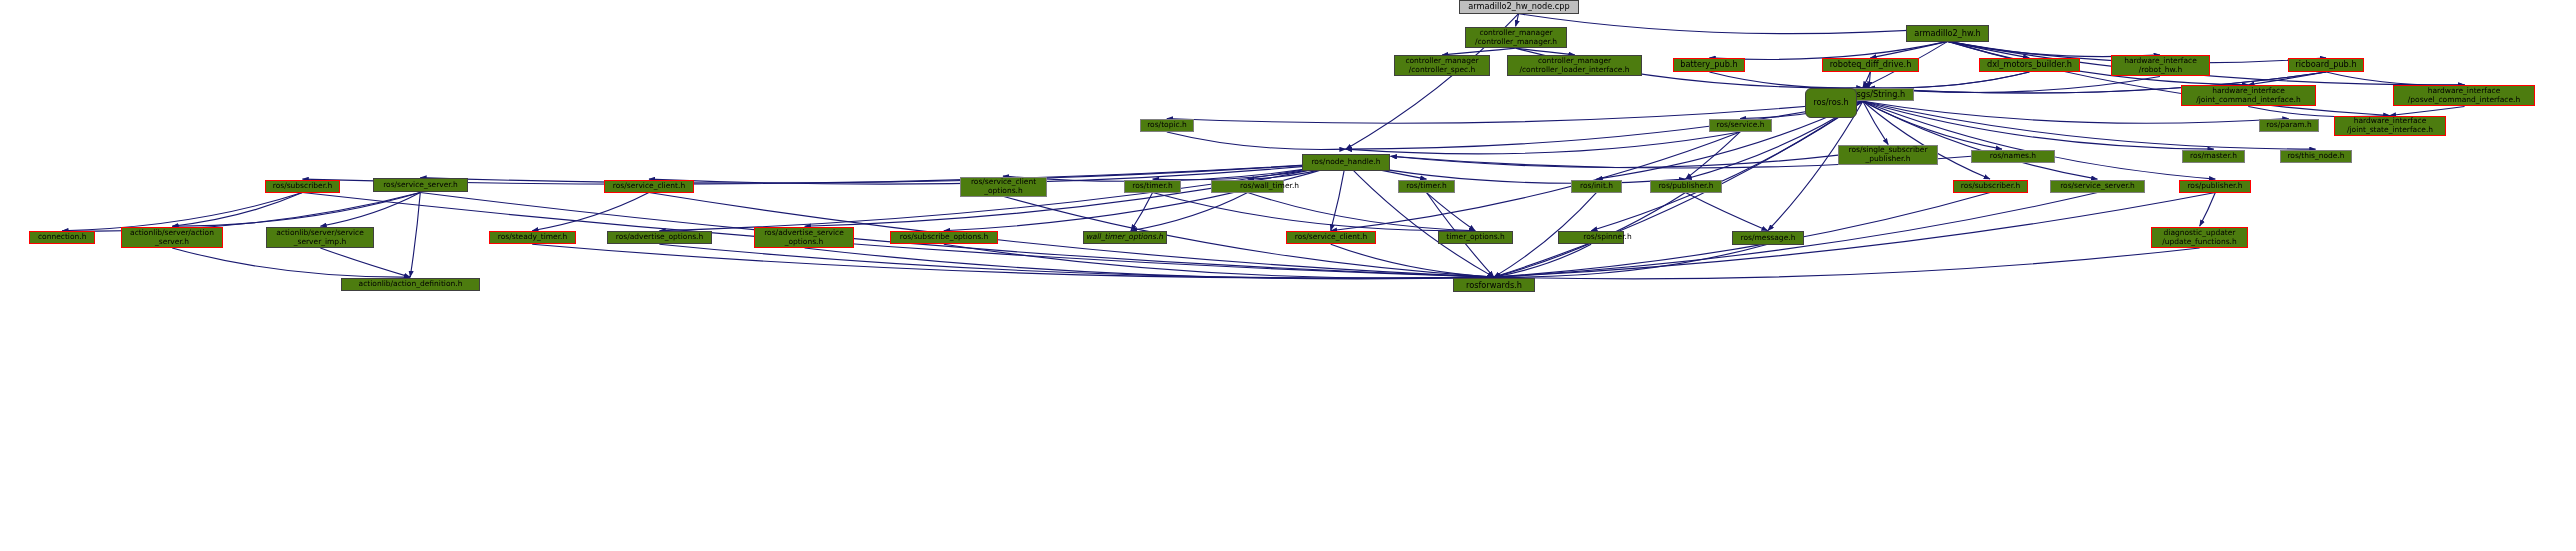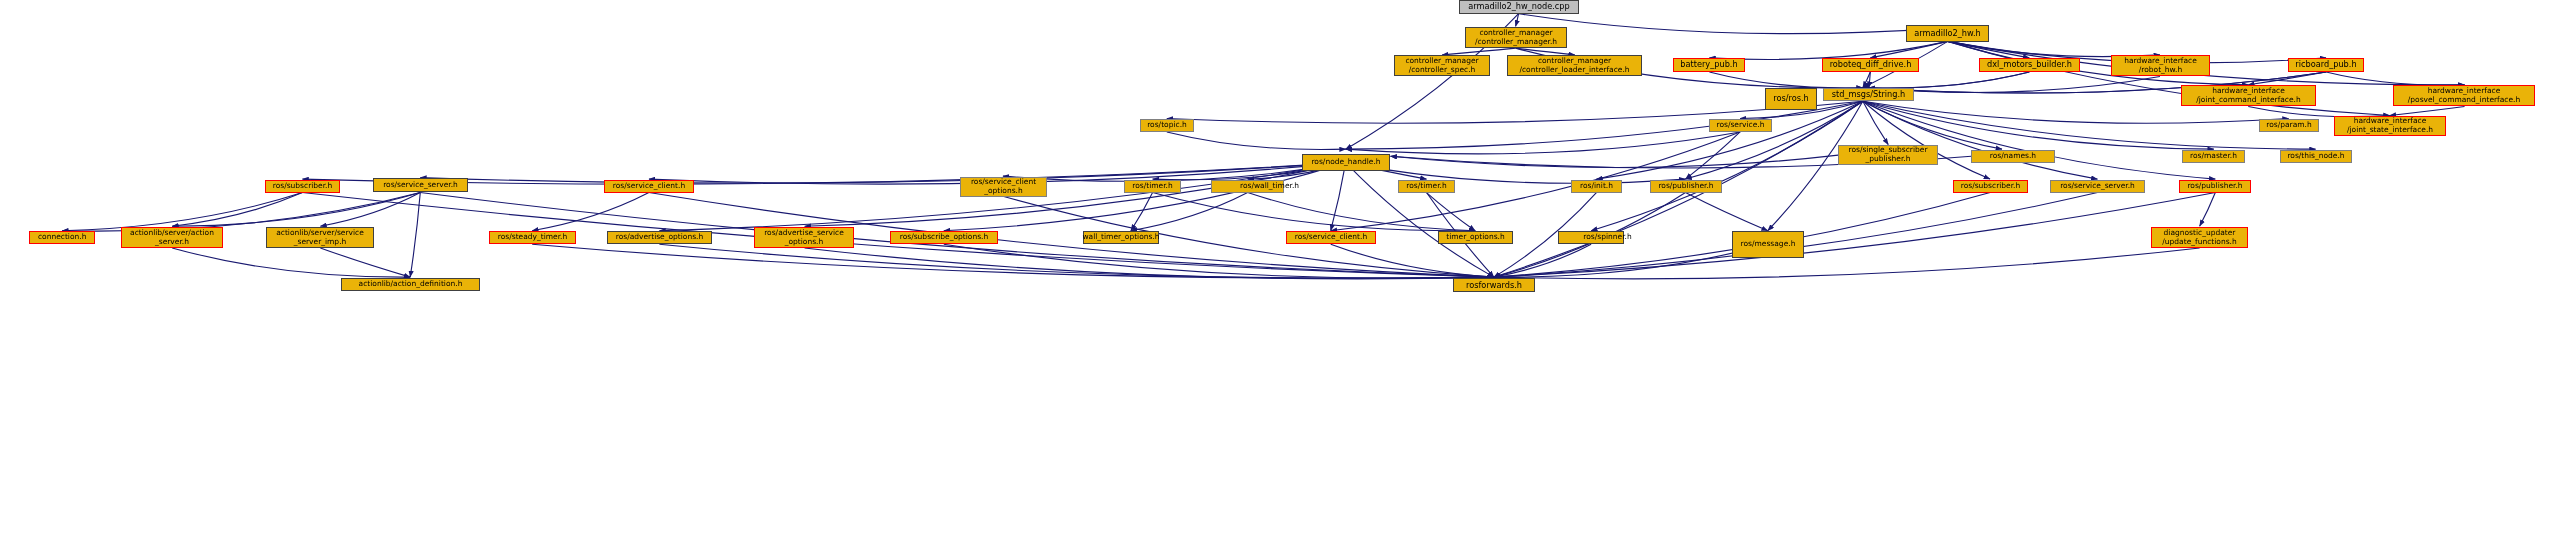--- a/index.html
+++ b/index.html
@@ -1,20 +1,20 @@
 <!DOCTYPE html>
 <html style="font-size:12px"><head>
 <meta charset="utf-8">
 <style>
   html,body{margin:0;padding:0;background:#ffffff;}
   #canvas{position:relative;width:2576px;height:552px;background:#fff;
           font-family:"DejaVu Sans","Liberation Sans",sans-serif;overflow:hidden;margin-left:27px;}
   svg#edges{position:absolute;left:0;top:0;width:2576px;height:552px;pointer-events:none;}
   .node{position:absolute;box-sizing:border-box;display:flex;align-items:center;
-        justify-content:center;text-align:center;background:#eab308;
+        justify-content:center;text-align:center;background:#4d7c0f;
         border:0.7px solid #000000;color:#000000;line-height:1.12;
         white-space:pre;letter-spacing:0px;}
   .node.red{border-color:#ff0000;}
   .node.gray{border-color:#808080;}
   .node.root{background:#bfbfbf;border-color:#404040;}
   .node.dark{border-color:#404040;}
   .node.s2{font-size:8.2px;}
   .node.s3{font-size:7.5px;}
 </style>
 </head>
@@ -135,21 +135,21 @@
 /controller_spec.h</div>
       <div class="node dark s3" style="left: 1480px; top: 55px; width: 135px; height: 21px;">controller_manager
 /controller_loader_interface.h</div>
       <div class="node red s2" style="left: 1646px; top: 58px; width: 72px; height: 13.5px;">battery_pub.h</div>
       <div class="node red s2" style="left: 1795px; top: 58px; width: 97px; height: 13.5px;">roboteq_diff_drive.h</div>
       <div class="node red s2" style="left: 1952px; top: 58px; width: 101px; height: 13.5px;">dxl_motors_builder.h</div>
       <div class="node red s3" style="left: 2084px; top: 55px; width: 99px; height: 21px;">hardware_interface
 /robot_hw.h</div>
       <div class="node red s2" style="left: 2261px; top: 58px; width: 76px; height: 13.5px;">ricboard_pub.h</div>
       <div class="node gray s2" style="left: 1796px; top: 88px; width: 91px; height: 12.7px;">std_msgs/String.h</div>
-      <div class="node dark s2" style="left: 1738px; top: 88px; width: 52px; height: 22px;">ros/ros.h</div>
+      <div class="node dark s2" style="left: 1778px; top: 88px; width: 52px; height: 30px; border-radius: 6px;">ros/ros.h</div>
       <div class="node red s3" style="left: 2154px; top: 85px; width: 135px; height: 21px;">hardware_interface
 /joint_command_interface.h</div>
       <div class="node red s3" style="left: 2366px; top: 85px; width: 142px; height: 21px;">hardware_interface
 /posvel_command_interface.h</div>
       <div class="node gray s3" style="left: 1113px; top: 119px; width: 54px; height: 12.7px;">ros/topic.h</div>
       <div class="node gray s3" style="left: 1682px; top: 119px; width: 63px; height: 12.7px;">ros/service.h</div>
       <div class="node gray s3" style="left: 2232px; top: 119px; width: 60px; height: 12.7px;">ros/param.h</div>
       <div class="node red s3" style="left: 2307px; top: 116px; width: 112px; height: 19.5px;">hardware_interface
 /joint_state_interface.h</div>
       <div class="node gray s3" style="left: 1811px; top: 145px; width: 100px; height: 19.5px;">ros/single_subscriber
@@ -174,24 +174,24 @@
       <div class="node red s3" style="left: 2.2px; top: 231px; width: 66px; height: 12.7px;">connection.h</div>
       <div class="node red s3" style="left: 94px; top: 227px; width: 102px; height: 21px;">actionlib/server/action
 _server.h</div>
       <div class="node dark s3" style="left: 239px; top: 227px; width: 108px; height: 21px;">actionlib/server/service
 _server_imp.h</div>
       <div class="node red s3" style="left: 462px; top: 231px; width: 87px; height: 12.7px;">ros/steady_timer.h</div>
       <div class="node dark s3" style="left: 580px; top: 231px; width: 105px; height: 12.7px;">ros/advertise_options.h</div>
       <div class="node red s3" style="left: 727px; top: 227px; width: 100px; height: 21px;">ros/advertise_service
 _options.h</div>
       <div class="node red s3" style="left: 863px; top: 231px; width: 108px; height: 12.7px;">ros/subscribe_options.h</div>
-      <div class="node dark s3" style="left: 1056px; top: 231px; width: 76px; height: 12.7px;">wall_timer_options.h</div>
+      <div class="node dark s3" style="left: 1056px; top: 231px; width: 84px; height: 12.7px; font-style: italic;">wall_timer_options.h</div>
       <div class="node red s3" style="left: 1259px; top: 231px; width: 90px; height: 12.7px;">ros/service_client.h</div>
       <div class="node dark s3" style="left: 1411px; top: 231px; width: 75px; height: 12.7px;">timer_options.h</div>
       <div class="node dark s3" style="left: 1531px; top: 231px; width: 66px; height: 12.7px; padding-left: 33px;">ros/spinner.h</div>
-      <div class="node dark s3" style="left: 1705px; top: 231px; width: 72px; height: 27px; text-align: center;">ros/message.h</div>
+      <div class="node dark s3" style="left: 1705px; top: 231px; width: 72px; height: 14px; text-align: center;">ros/message.h</div>
       <div class="node red s3" style="left: 2124px; top: 227px; width: 97px; height: 21px;">diagnostic_updater
 /update_functions.h</div>
       <div class="node dark s3" style="left: 314px; top: 278px; width: 139px; height: 12.7px;">actionlib/action_definition.h</div>
       <div class="node dark s2" style="left: 1426px; top: 278px; width: 82px; height: 14.2px;">rosforwards.h</div>
     </div>
 </div>
 
 
 </body></html>

